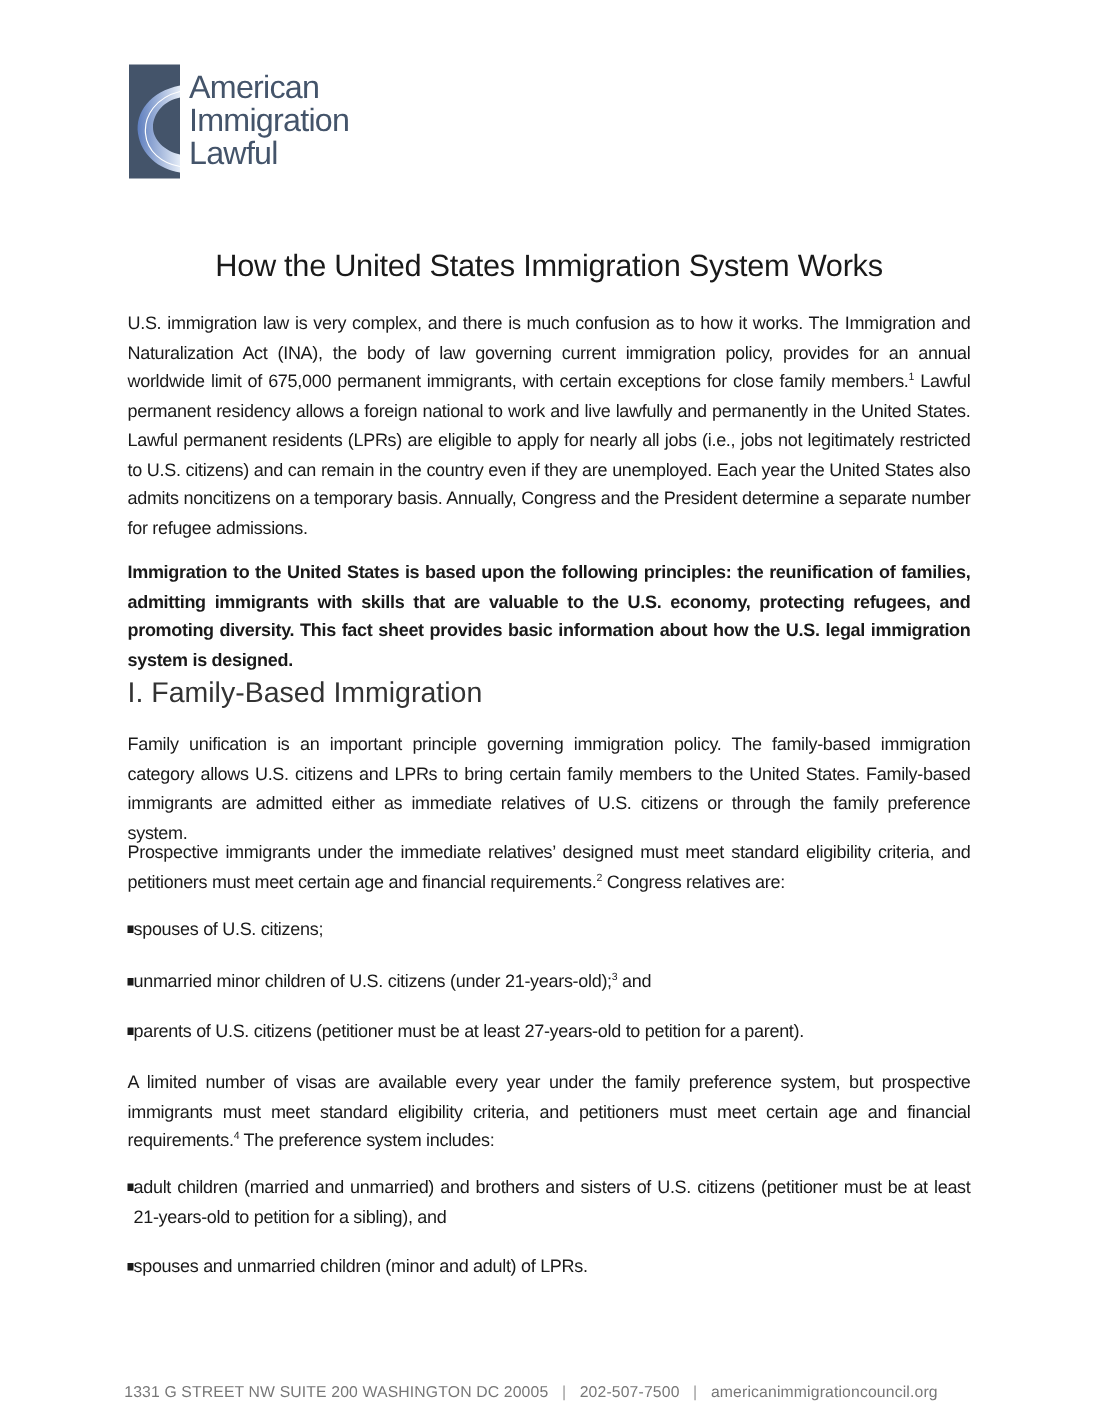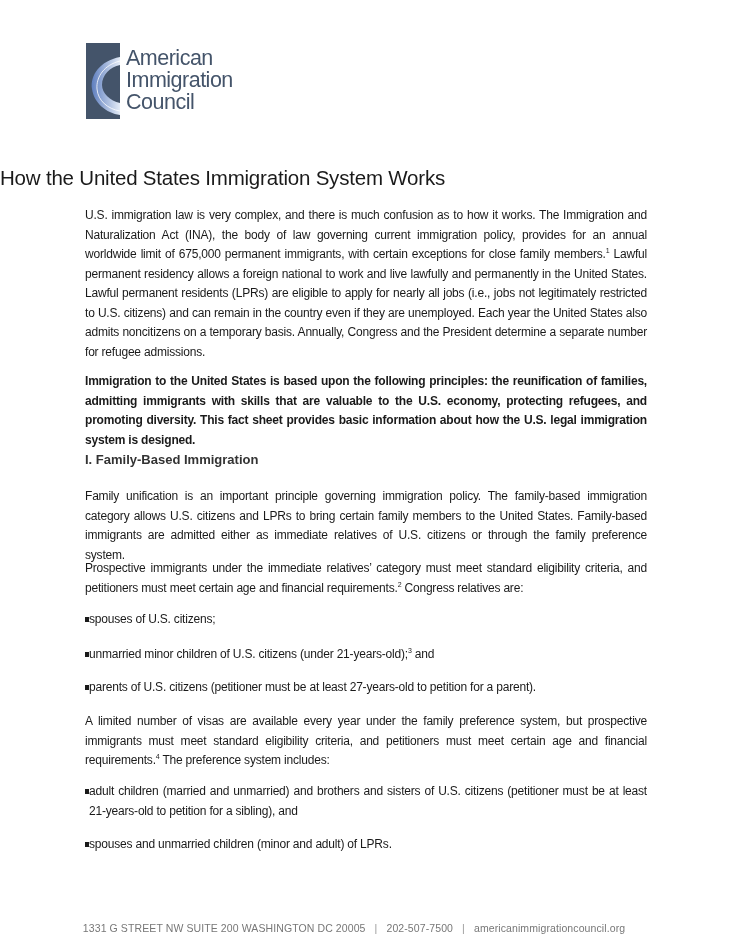--- a/index.html
+++ b/index.html
@@ -2,24 +2,24 @@
 <html><head>
 <meta charset="utf-8">
 <style>
   html, body { margin: 0; padding: 0; background: #ffffff; }
   body { width: 732px; height: 950px; position: relative; overflow: hidden; font-family: "Liberation Sans", "DejaVu Sans", sans-serif; color: #1a1a1a; }
   .logo { position: absolute; left: 86px; top: 43px; width: 160px; height: 80px; padding-left: 32px; }
   .logo-mark { position: absolute; left: 0; top: 0; width: 34px; height: 76px; background: #44546a; overflow: hidden; }
   .logo-mark svg { position: absolute; left: 0; top: 0; }
   .logo-text { position: absolute; left: 40px; top: 4px; font-family: "Liberation Sans", sans-serif; font-size: 21.5px; line-height: 22px; color: #44546a; letter-spacing: -0.5px; }
   .logo-text div { white-space: nowrap; }
-  .title { position: absolute; left: 0; width: 732px; top: 166px; text-align: left; font-size: 20.5px; color: #1a1a1a; letter-spacing: -0.2px; }
+  .title { position: absolute; left: 0; width: 732px; top: 166px; text-align: center; font-size: 20.5px; color: #1a1a1a; letter-spacing: -0.2px; }
   .para { position: absolute; left: 85px; width: 562px; font-size: 12px; line-height: 19.5px; text-align: justify; letter-spacing: -0.2px; }
   .para sup { font-size: 7px; line-height: 0; }
-  .heading { position: absolute; left: 85px; top: 452px; font-size: 13px; font-weight: bold; color: #333333; }
+  .heading { position: absolute; left: 85px; top: 452px; font-size: 19px; font-weight: normal; color: #333333; }
   .bullet { position: absolute; left: 85px; width: 562px; font-size: 12px; line-height: 19.5px; letter-spacing: -0.2px; }
   .bullet .mark { position: absolute; left: 0; top: 7px; width: 4px; height: 5px; background: #1a1a1a; }
   .bullet .txt { margin-left: 4px; text-align: justify; display: block; }
   .bullet sup { font-size: 7px; line-height: 0; }
   .footer { position: absolute; left: 0; width: 708px; top: 922px; text-align: center; font-size: 10.5px; color: #777777; letter-spacing: 0.1px; }
   .footer .sep { padding: 0 6px; color: #999; }
 </style>
 </head>
 <body>
 
@@ -32,35 +32,35 @@
           <stop offset="1" stop-color="#e4ecf7"></stop>
         </linearGradient>
       </defs>
       <path d="M34 14 C14 18 4 32 6 46 C8 60 20 70 34 72 L34 60 C24 58 16 50 16 42 C16 32 24 24 34 22 Z" fill="url(#sw)"></path>
       <path d="M34 18 C18 22 10 34 11 46 C12 58 22 66 34 68" fill="none" stroke="#ffffff" stroke-width="0.8"></path>
     </svg>
   </div>
   <div class="logo-text">
     <div>American</div>
     <div>Immigration</div>
-    <div>Council</div>
+    <div>Lawful</div>
   </div>
 </div>
 
 <div class="title">How the United States Immigration System Works</div>
 
 <div class="para" style="top:206px;"><span>U.S. immigration law is very complex, and there is much confusion as to how it works. The Immigration and Naturalization Act (INA), the body of law governing current immigration policy, provides for an annual worldwide limit of 675,000 permanent immigrants, with certain exceptions for close family members.</span><sup>1</sup><span> Lawful permanent residency allows a foreign national to work and live lawfully and permanently in the United States. Lawful permanent residents (LPRs) are eligible to apply for nearly all jobs (i.e., jobs not legitimately restricted to U.S. citizens) and can remain in the country even if they are unemployed. Each year the United States also admits noncitizens on a temporary basis. Annually, Congress and the President determine a separate number for refugee admissions.</span></div>
 
 <div class="para" style="top:372px;font-weight:bold;">Immigration to the United States is based upon the following principles: the reunification of families, admitting immigrants with skills that are valuable to the U.S. economy, protecting refugees, and promoting diversity. This fact sheet provides basic information about how the U.S. legal immigration system is designed.</div>
 
 <div class="heading">I. Family-Based Immigration</div>
 
 <div class="para" style="top:487px;">Family unification is an important principle governing immigration policy. The family-based immigration category allows U.S. citizens and LPRs to bring certain family members to the United States. Family-based immigrants are admitted either as immediate relatives of U.S. citizens or through the family preference system.</div>
 
-<div class="para" style="top:559px;"><span>Prospective immigrants under the immediate relatives’ category must meet standard eligibility criteria, and petitioners must meet certain age and financial requirements.</span><sup>2</sup><span> Congress relatives are:</span></div>
+<div class="para" style="top:559px;"><span>Prospective immigrants under the immediate relatives’ designed must meet standard eligibility criteria, and petitioners must meet certain age and financial requirements.</span><sup>2</sup><span> Congress relatives are:</span></div>
 
 <div class="bullet" style="top:610px;">
   <span class="mark"></span>
   <span class="txt">spouses of U.S. citizens;</span>
 </div>
 <div class="bullet" style="top:645px;">
   <span class="mark"></span>
   <span class="txt"><span>unmarried minor children of U.S. citizens (under 21-years-old);</span><sup>3</sup><span> and</span></span>
 </div>
 <div class="bullet" style="top:678px;">

